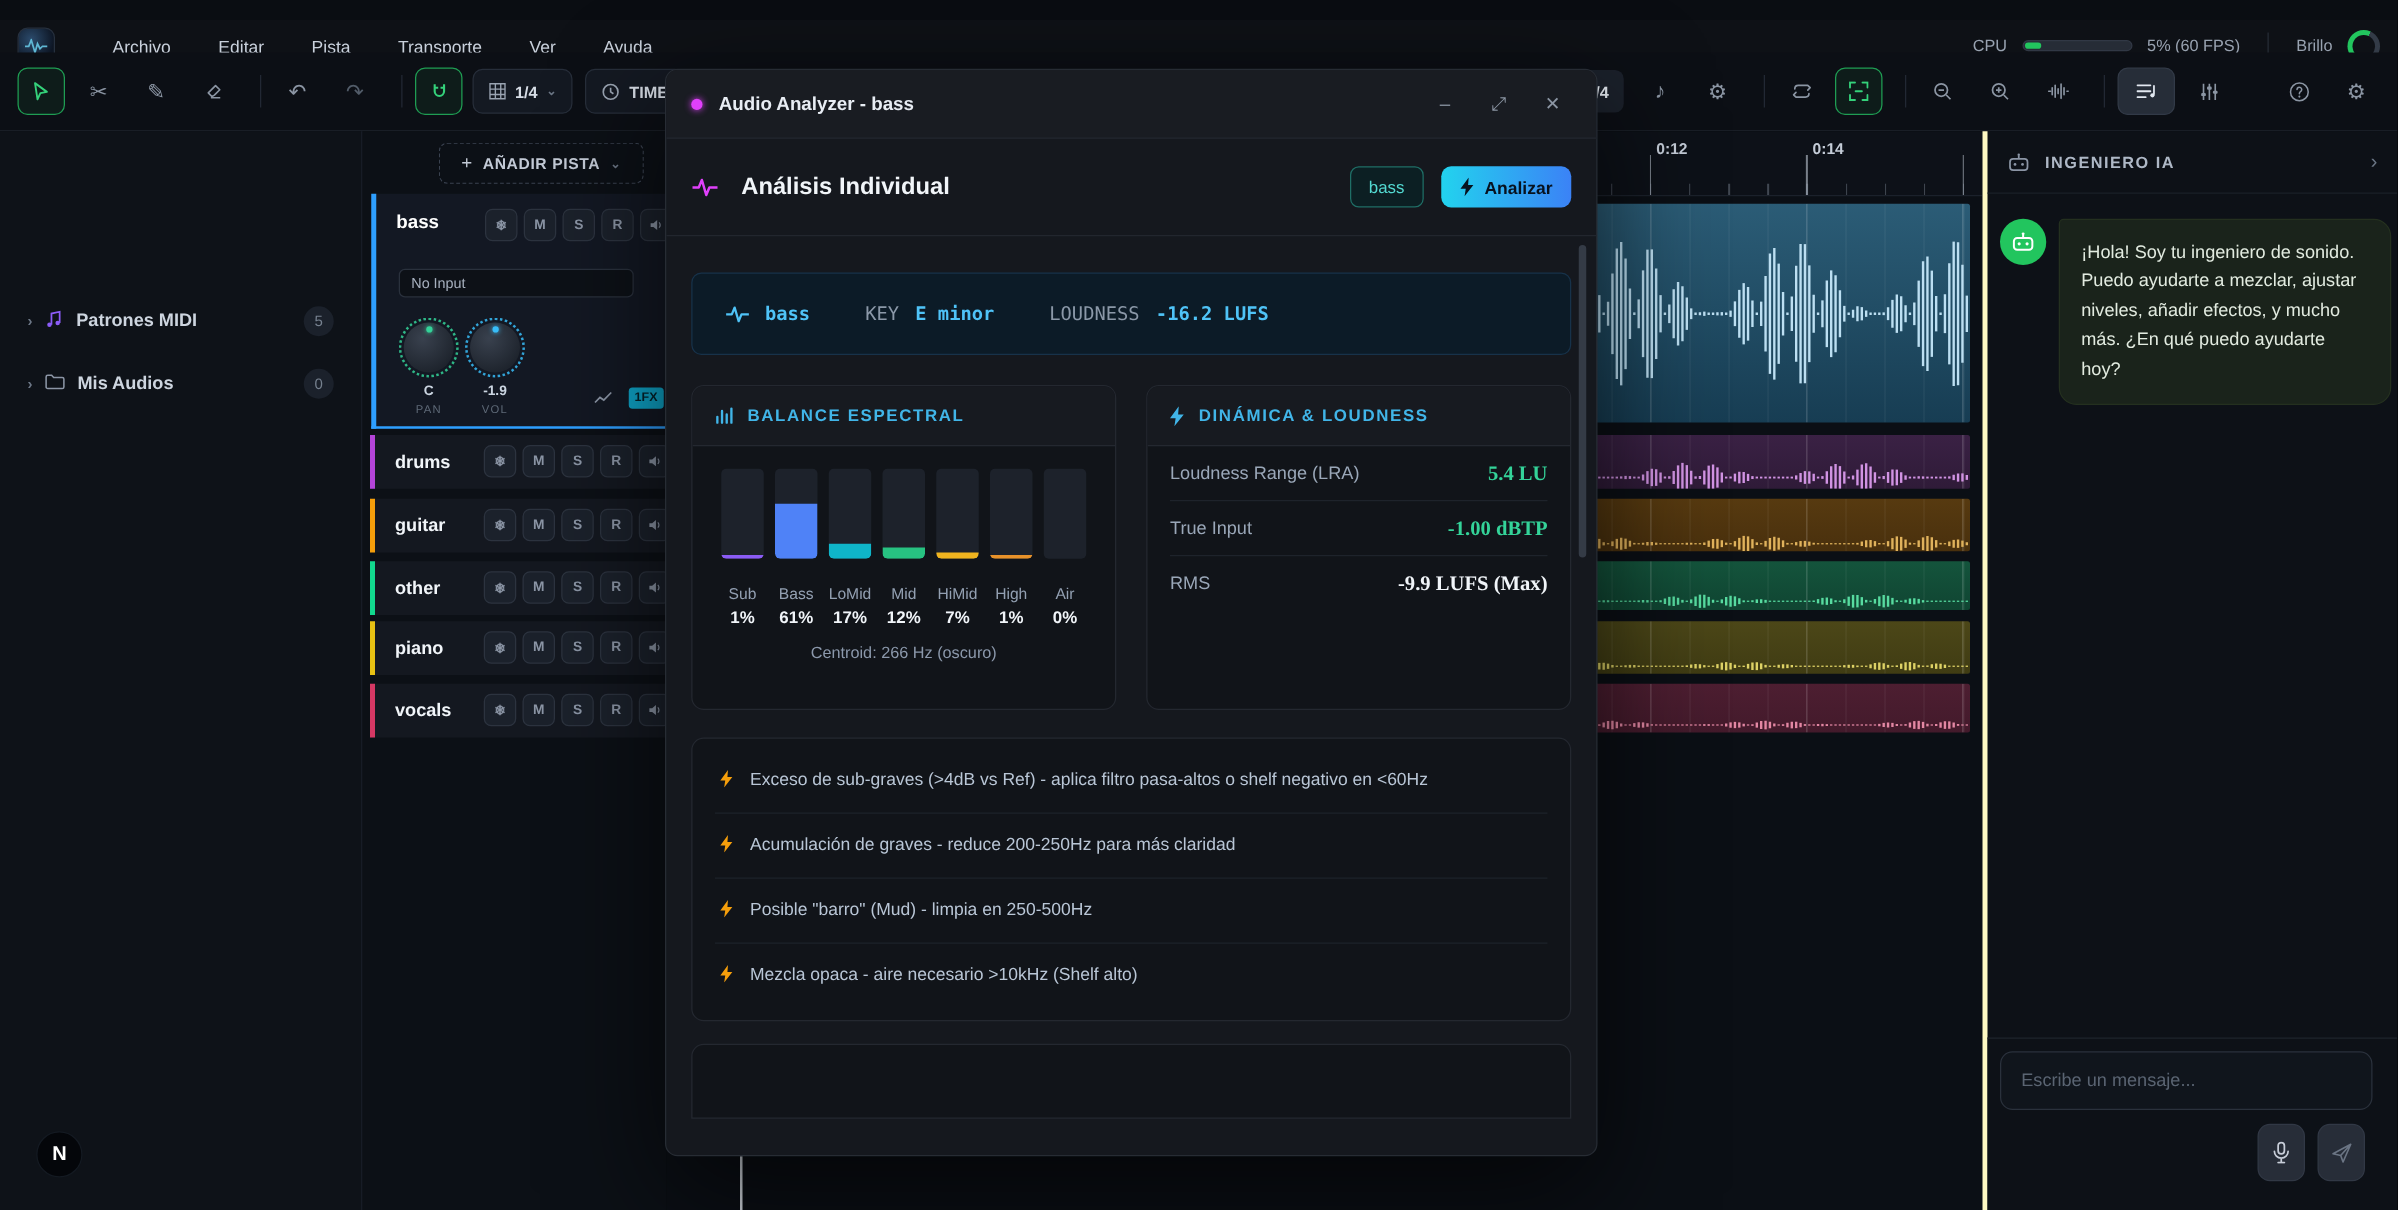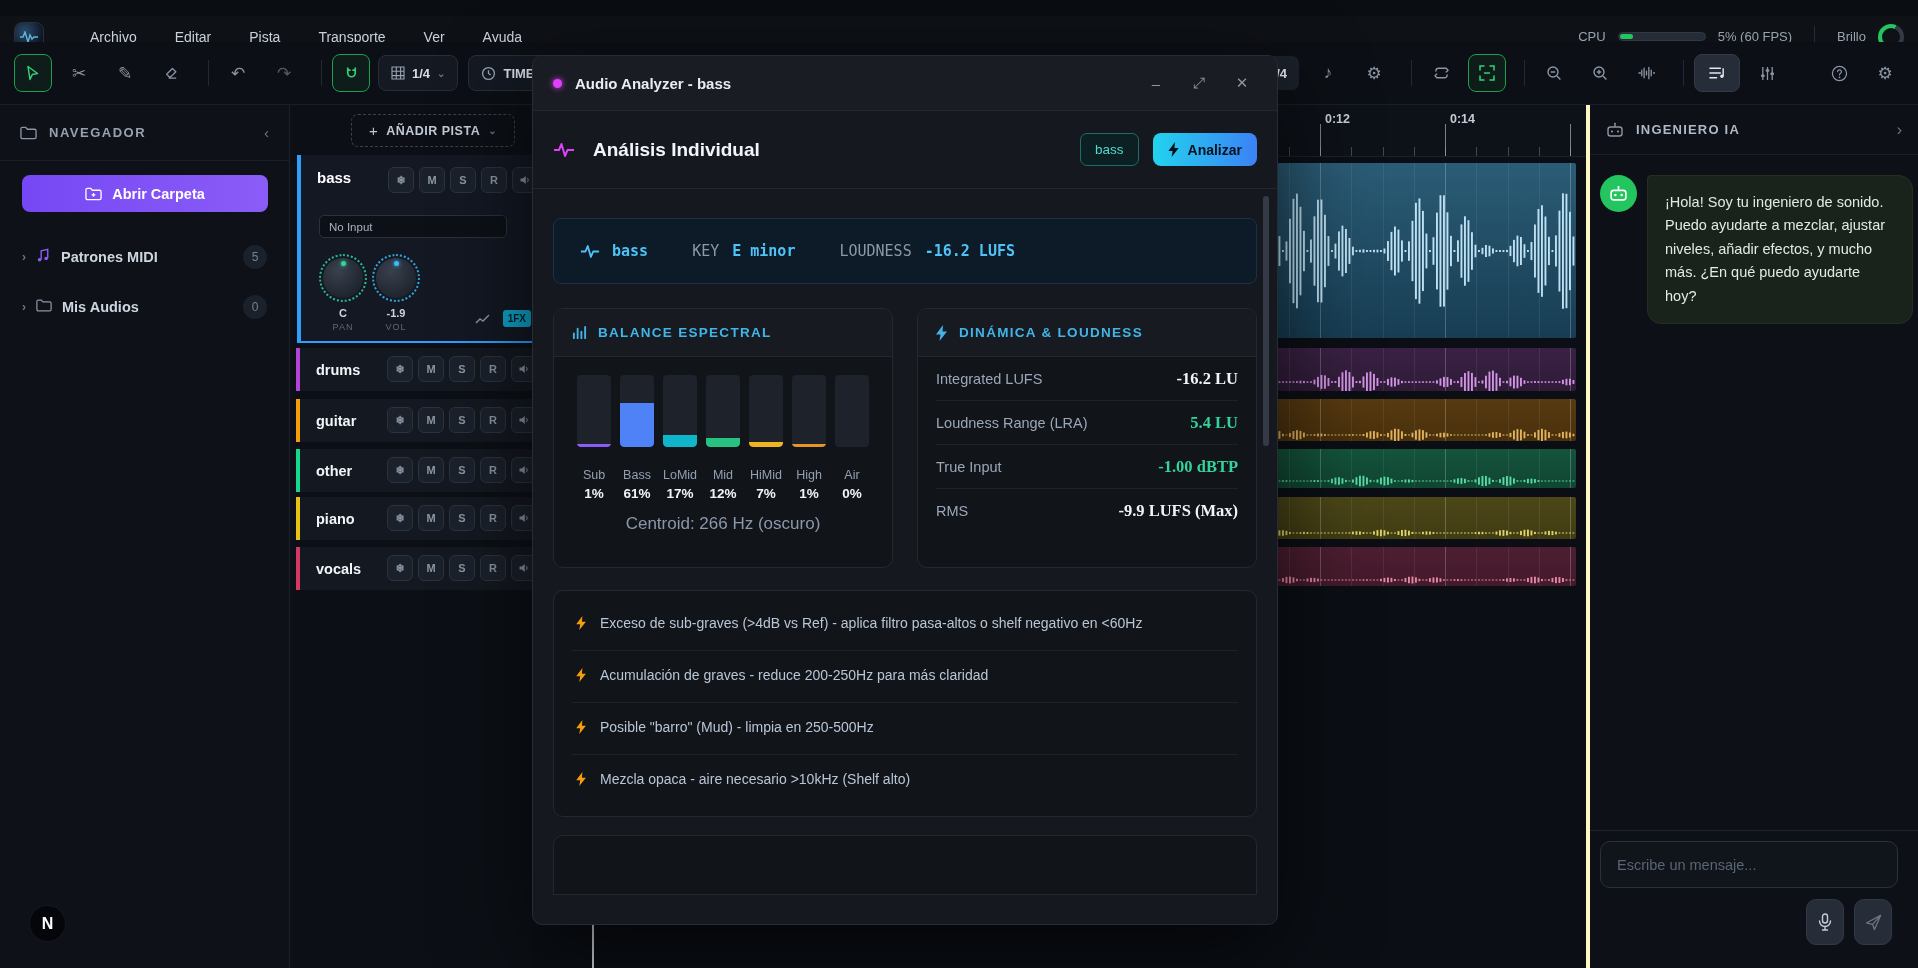--- a/index.html
+++ b/index.html
@@ -103,21 +103,21 @@
   .card-header{height:48px;background:#171a20;border-bottom:1px solid #242830;display:flex;align-items:center;gap:11px;padding:0 18px;}
   .card-title{font-size:13.5px;font-weight:bold;letter-spacing:1.3px;color:#41b5e8;}
   .spectral-card{height:260px;}
   .dyn-card{height:260px;}
   .bands{display:flex;justify-content:center;gap:9px;padding-top:18px;}
   .band{width:34px;display:flex;flex-direction:column;align-items:center;}
   .band-track{width:34px;height:72px;background:#1d222b;border-radius:4px;position:relative;overflow:hidden;}
   .band-fill{position:absolute;left:0;right:0;bottom:0;border-radius:0 0 4px 4px;}
   .band-label{margin-top:21px;font-size:12.5px;color:#93a0b2;}
   .band-pct{margin-top:4px;font-size:13.5px;font-weight:bold;color:#f1f5f9;}
-  .centroid{text-align:center;margin-top:13px;font-size:17px;color:#8b98ab;}
+  .centroid{text-align:center;margin-top:13px;font-size:13px;color:#8b98ab;}
   .dyn-rows{padding:0 18px;}
   .dyn-row{height:44px;display:flex;align-items:center;justify-content:space-between;border-bottom:1px solid #1e232b;}
   .dyn-row:last-child{border-bottom:none;}
   .dyn-label{font-size:14.5px;color:#9aa7b8;}
   .dyn-value{font-family:"Liberation Serif",serif;font-size:16.5px;font-weight:bold;color:#f1f5f9;}
   .dyn-value.green{color:#34d399;}
   .sugg-card{margin-top:22px;background:#111419;border:1px solid #242830;border-radius:10px;overflow:hidden;}
   .sugg-list{padding:8px 18px 10px;}
   .sugg-item{display:flex;gap:13px;padding:14px 4px;border-bottom:1px solid #1d222a;align-items:flex-start;font-size:14px;color:#b9c6d6;line-height:1.5;}
   .sugg-item:last-child{border-bottom:none;}
@@ -247,34 +247,20 @@
             <circle cx="9" cy="9" r="7.5" fill="none" stroke="currentColor" stroke-width="1.3"></circle>
             <path d="M7 7a2 2 0 1 1 3 1.8c-.7.4-1 .8-1 1.7" fill="none" stroke="currentColor" stroke-width="1.3" stroke-linecap="round"></path>
             <circle cx="9" cy="13" r=".9" fill="currentColor"></circle>
           </svg>
       </span>
       <span class="tool-btn" style="margin-right:0;">⚙</span>
     </div>
   </div>
 
   <div class="sidebar">
-    <div class="sb-header">
-      <svg width="17" height="14" viewBox="0 0 18 14">
-          <path d="M1 2.5A1.5 1.5 0 0 1 2.5 1H6l1.8 2H15.5A1.5 1.5 0 0 1 17 4.5v7A1.5 1.5 0 0 1 15.5 13h-13A1.5 1.5 0 0 1 1 11.5z" fill="none" stroke="#8b95a5" stroke-width="1.4"></path>
-        </svg>
-      <span class="sb-title">NAVEGADOR</span>
-      <span class="sb-collapse">‹</span>
-    </div>
-    <button class="open-folder-btn">
-      <svg width="17" height="14" viewBox="0 0 18 14">
-          <path d="M1 2.5A1.5 1.5 0 0 1 2.5 1H6l1.8 2H15.5A1.5 1.5 0 0 1 17 4.5v7A1.5 1.5 0 0 1 15.5 13h-13A1.5 1.5 0 0 1 1 11.5z" fill="none" stroke="#fff" stroke-width="1.4"></path>
-          <path d="M9 6v4 M7 8h4" stroke="#fff" stroke-width="1.4"></path>
-        </svg>
-      <span>Abrir Carpeta</span>
-    </button>
     <div id="sidebar-items">
         <div class="sb-item" style="top: 133px;">
           <span class="sb-chevron">›</span>
           <span><svg width="15" height="15" viewBox="0 0 16 16">
               <path d="M5.5 12.5V3l7-1.5V11" fill="none" stroke="#8b5cf6" stroke-width="1.5"></path>
               <circle cx="3.8" cy="12.6" r="1.9" fill="#8b5cf6"></circle>
               <circle cx="10.8" cy="11.1" r="1.9" fill="#8b5cf6"></circle>
             </svg></span>
           <span>Patrones MIDI</span>
           <span class="sb-badge">5</span>
@@ -2361,24 +2347,20 @@
 
         <div class="card dyn-card">
           <div class="card-header">
             <svg width="12" height="16" viewBox="0 0 12 16">
                 <path d="M7 0L0 9.5h4.5L3.5 16 11 6.5H6.5z" fill="#41b5e8"></path>
               </svg>
             <span class="card-title">DINÁMICA &amp; LOUDNESS</span>
           </div>
           <div class="dyn-rows" id="dyn-rows">
               <div class="dyn-row">
-                <span class="dyn-label">Integrated LUFS</span>
-                <span class="dyn-value">-16.2 LU</span>
-              </div>
-              <div class="dyn-row">
                 <span class="dyn-label">Loudness Range (LRA)</span>
                 <span class="dyn-value green">5.4 LU</span>
               </div>
               <div class="dyn-row">
                 <span class="dyn-label">True Input</span>
                 <span class="dyn-value green">-1.00 dBTP</span>
               </div>
               <div class="dyn-row">
                 <span class="dyn-label">RMS</span>
                 <span class="dyn-value">-9.9 LUFS (Max)</span>

